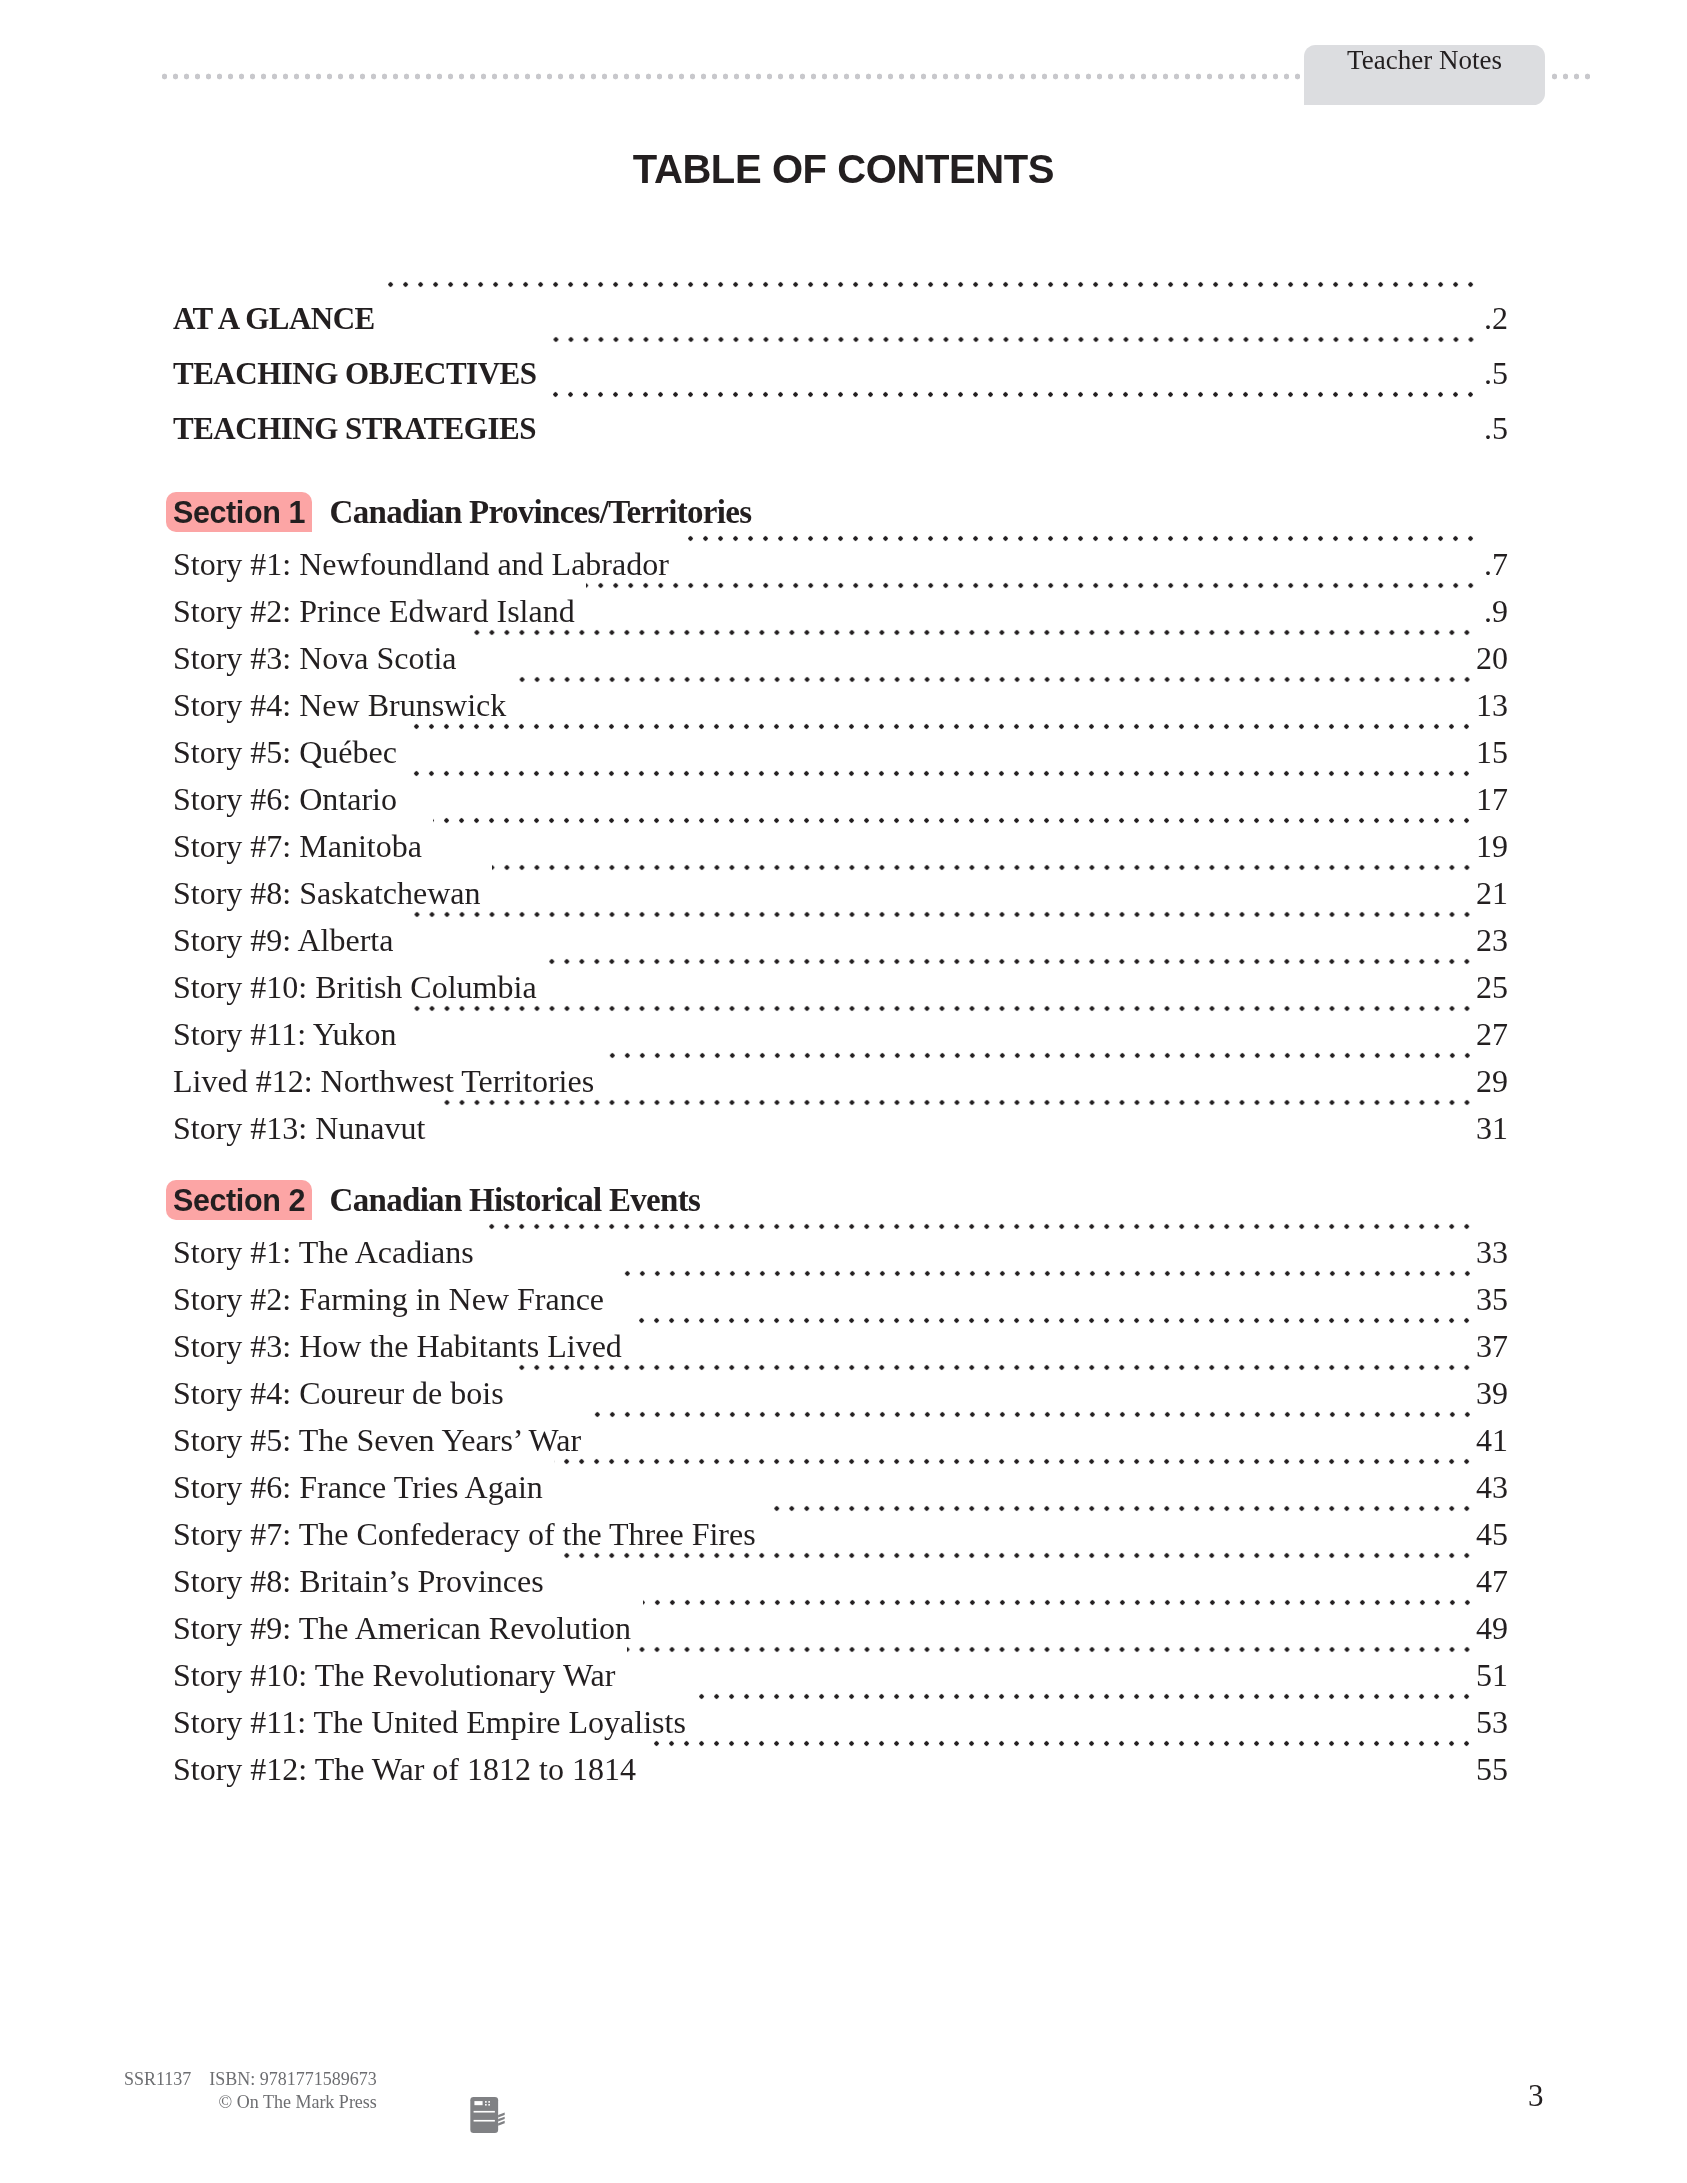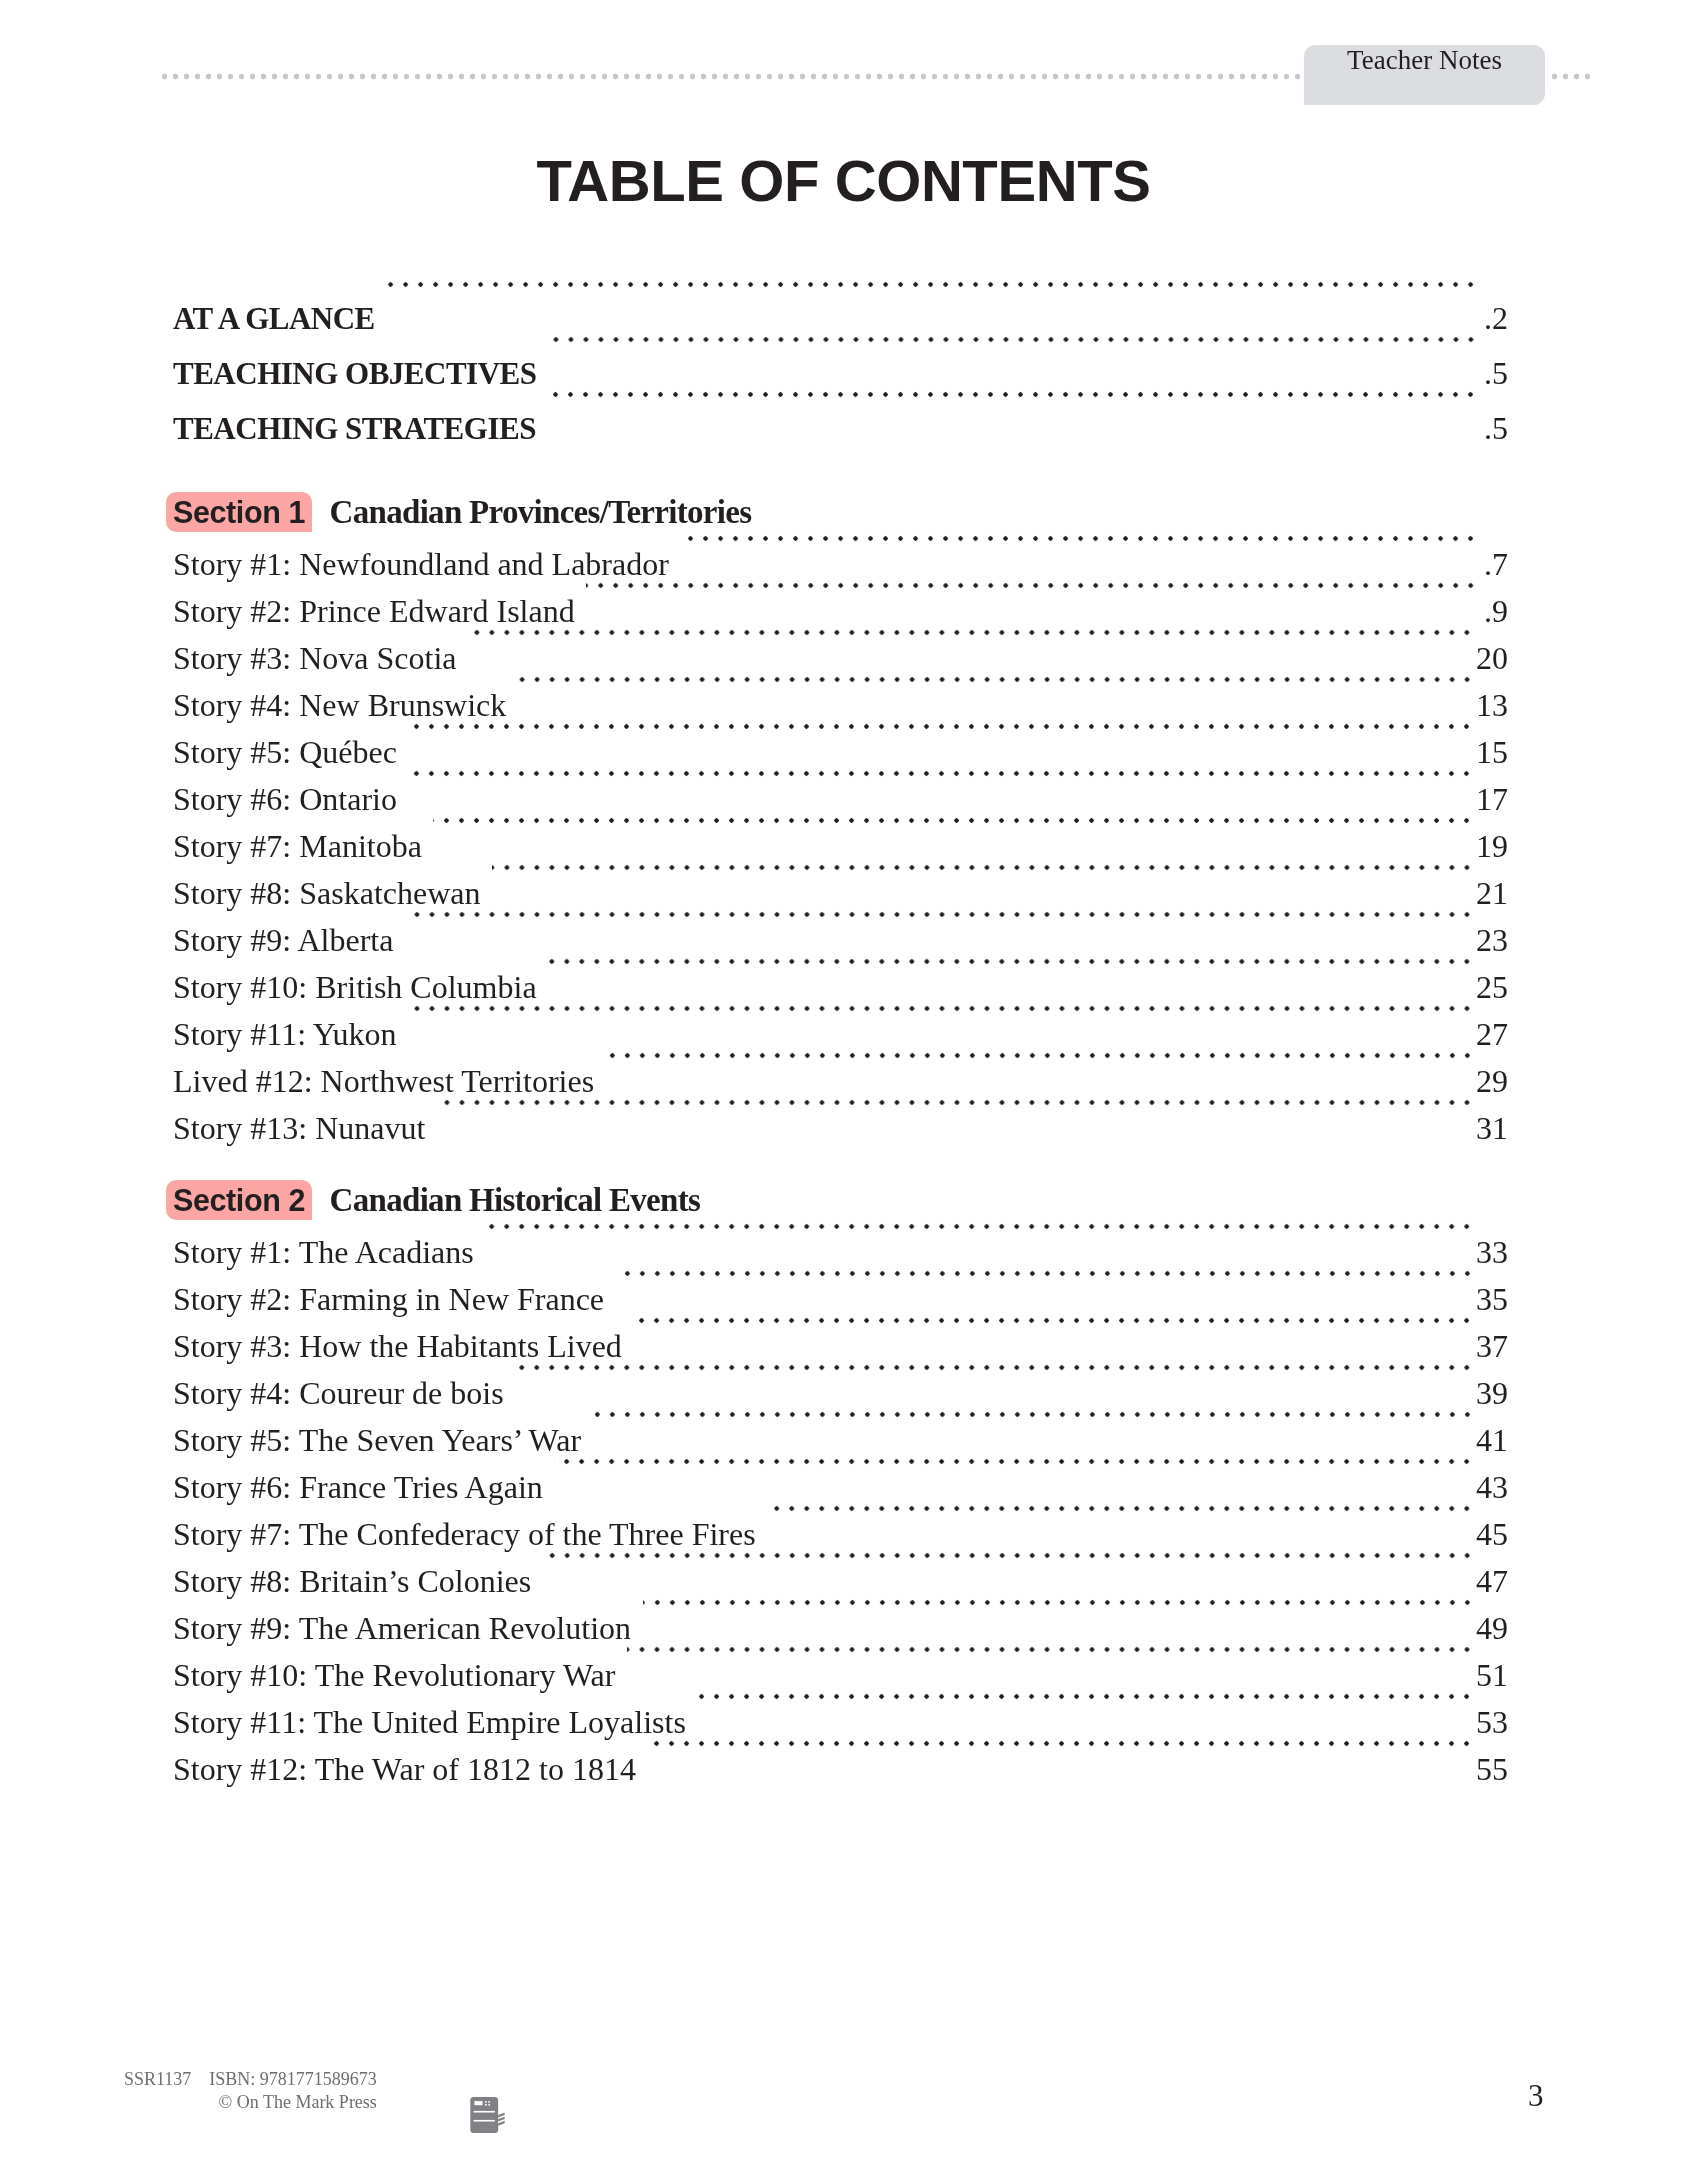--- a/index.html
+++ b/index.html
@@ -15,21 +15,21 @@
   .header-dots.right { left: 1549px; width: 41px; }
   .teacher-tab {
     position: absolute; left: 1304px; top: 45px; width: 241px; height: 60px;
     background: #dcdde0; border-radius: 11.5px 11.5px 11.5px 0;
     display: flex; align-items: flex-start; justify-content: center;
     font-family: "Liberation Serif", serif; font-size: 27px; color: #231f20;
   }
 
   .page-title {
     position: absolute; left: 0; width: 1687px; top: 147px; text-align: center;
-    font-family: "Liberation Sans", sans-serif; font-weight: 700; font-size: 58px;
+    font-family: "Liberation Sans", sans-serif; font-weight: 700; font-size: 40px;
     letter-spacing: -0.4px; color: #231f20; margin: 0;
   }
 
   
   .toc { position: absolute; left: 173px; width: 1335px; }
   .row {
     display: flex; align-items: flex-end; height: 47px;
     font-family: "Liberation Serif", serif; font-size: 32px; color: #231f20;
   }
   .row .label { white-space: nowrap; padding-right: 11.5px; }
@@ -203,21 +203,21 @@
       <span class="label">Story #6: France Tries Again</span>
       <span class="leader"></span>
       <span class="page">43</span>
     </div>
   <div class="row">
       <span class="label">Story #7: The Confederacy of the Three Fires</span>
       <span class="leader"></span>
       <span class="page">45</span>
     </div>
   <div class="row">
-      <span class="label">Story #8: Britain’s Colonies</span>
+      <span class="label">Story #8: Britain’s Provinces</span>
       <span class="leader"></span>
       <span class="page">47</span>
     </div>
   <div class="row">
       <span class="label">Story #9: The American Revolution</span>
       <span class="leader"></span>
       <span class="page">49</span>
     </div>
   <div class="row">
       <span class="label">Story #10: The Revolutionary War</span>

